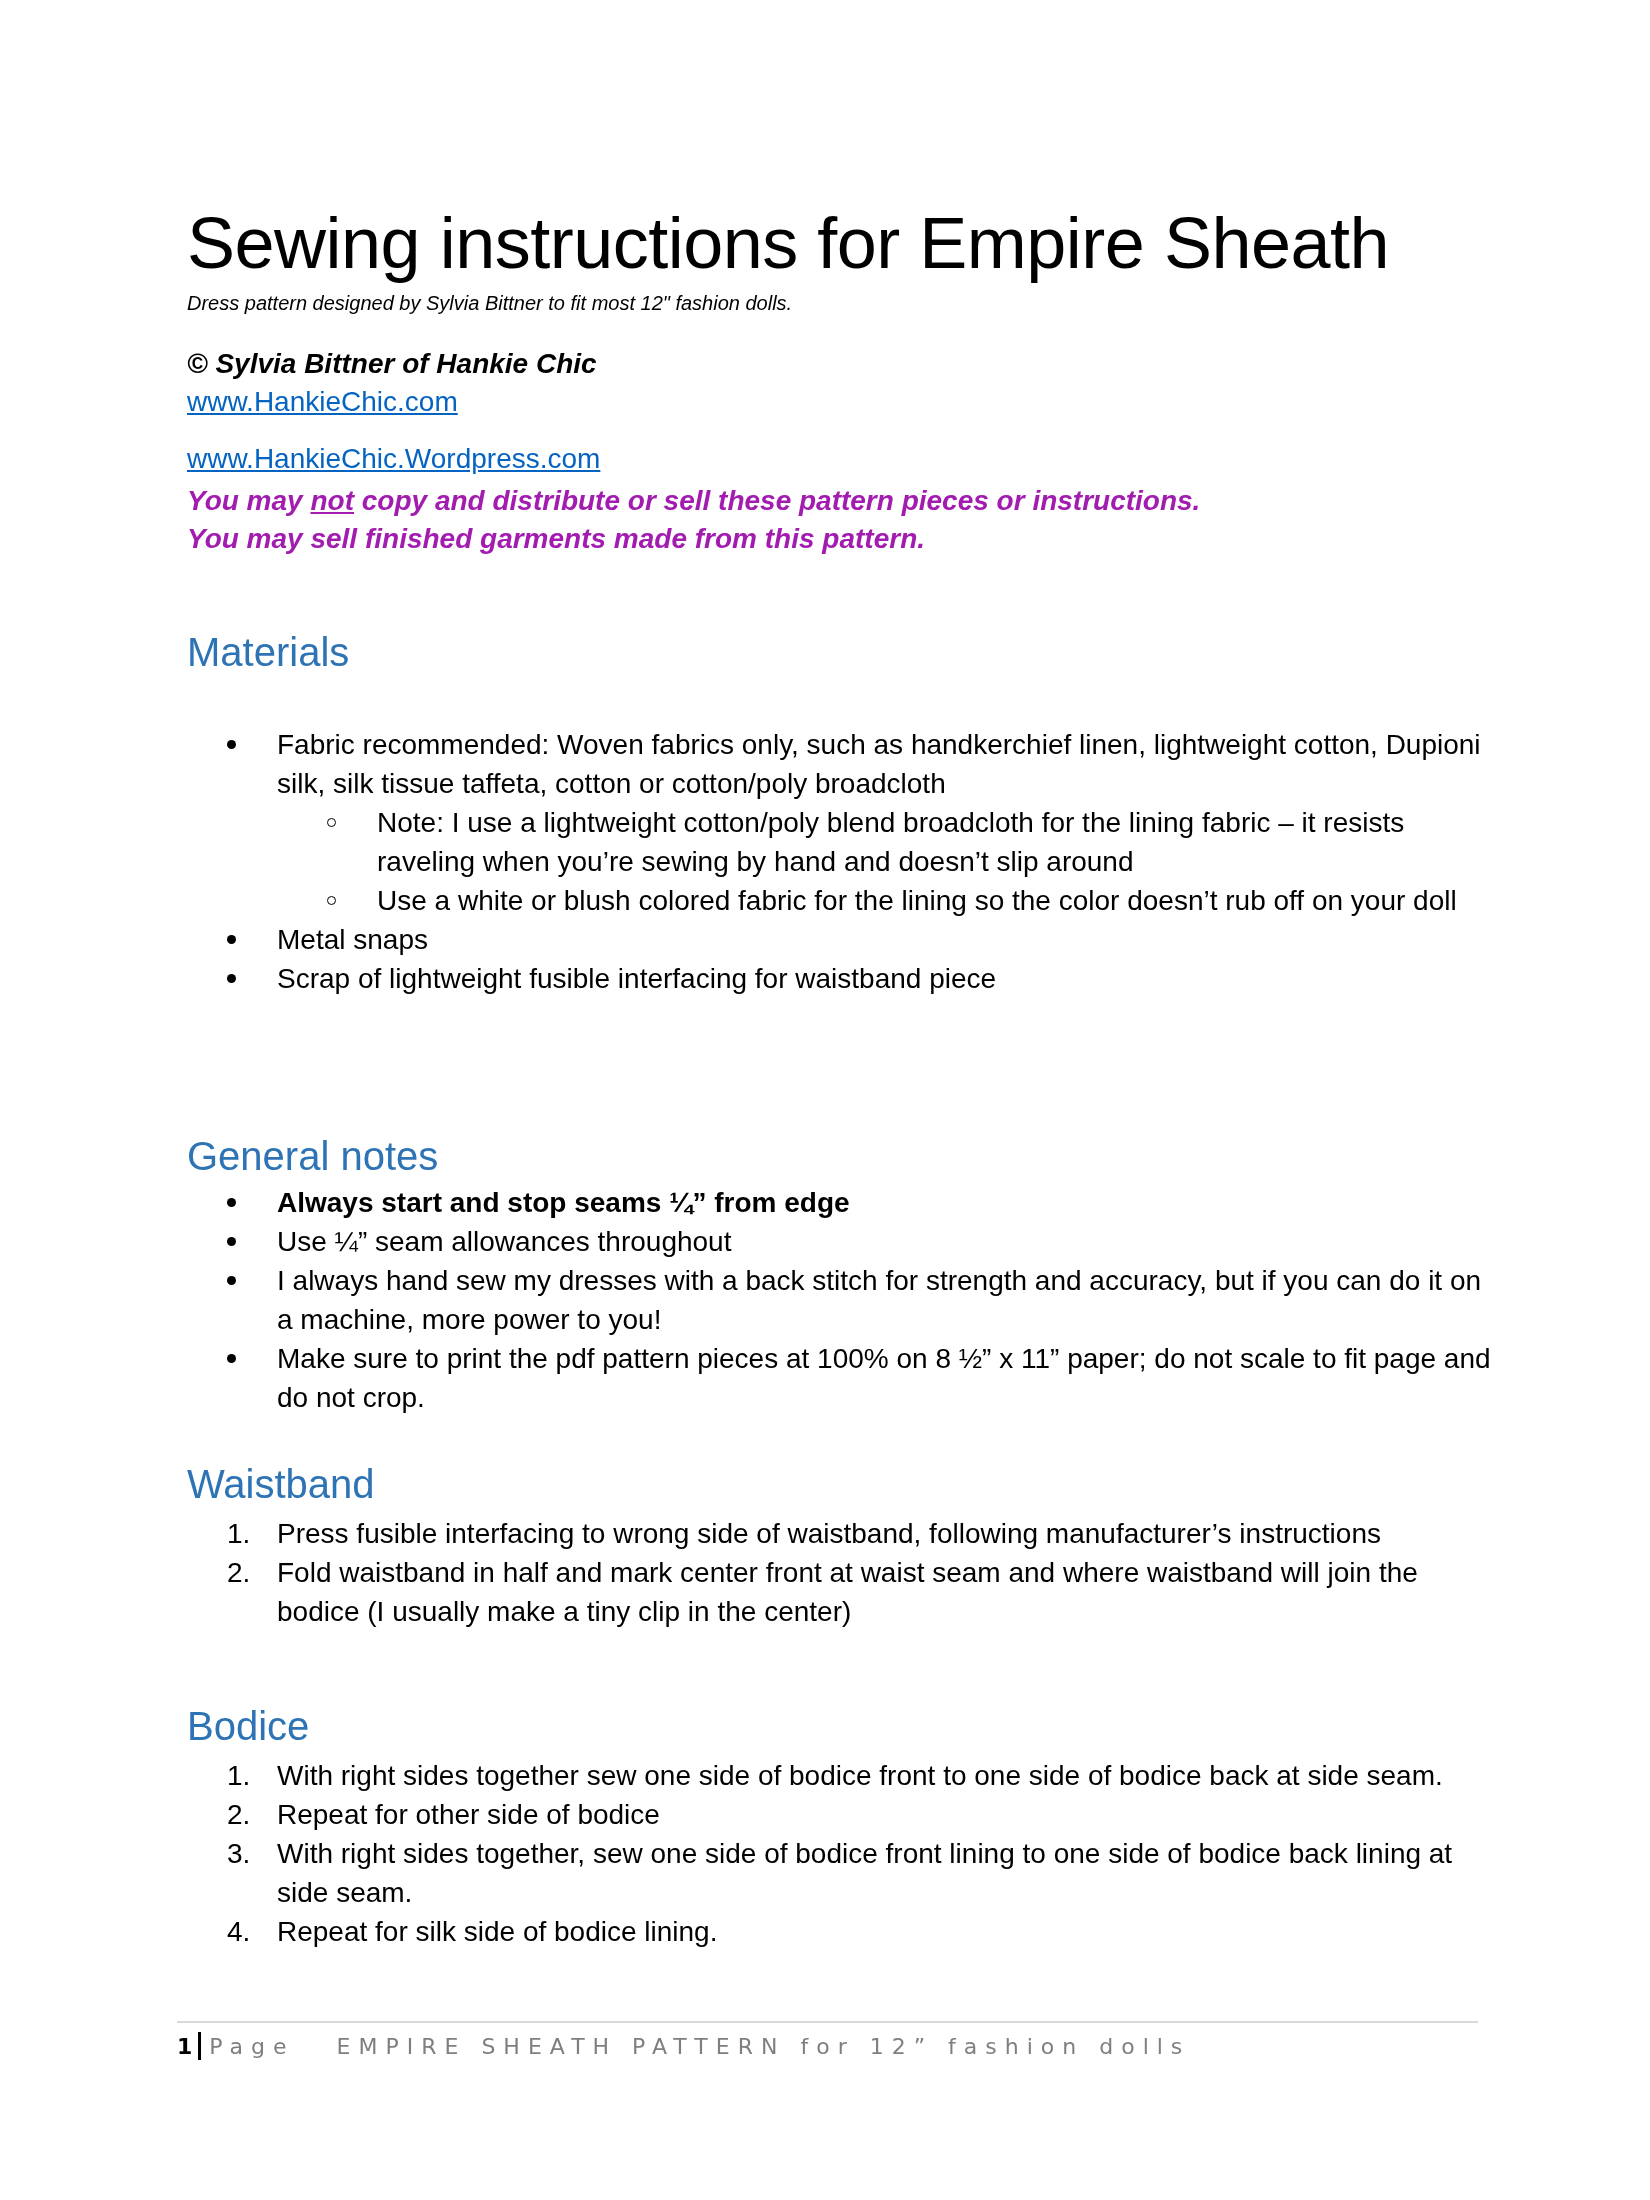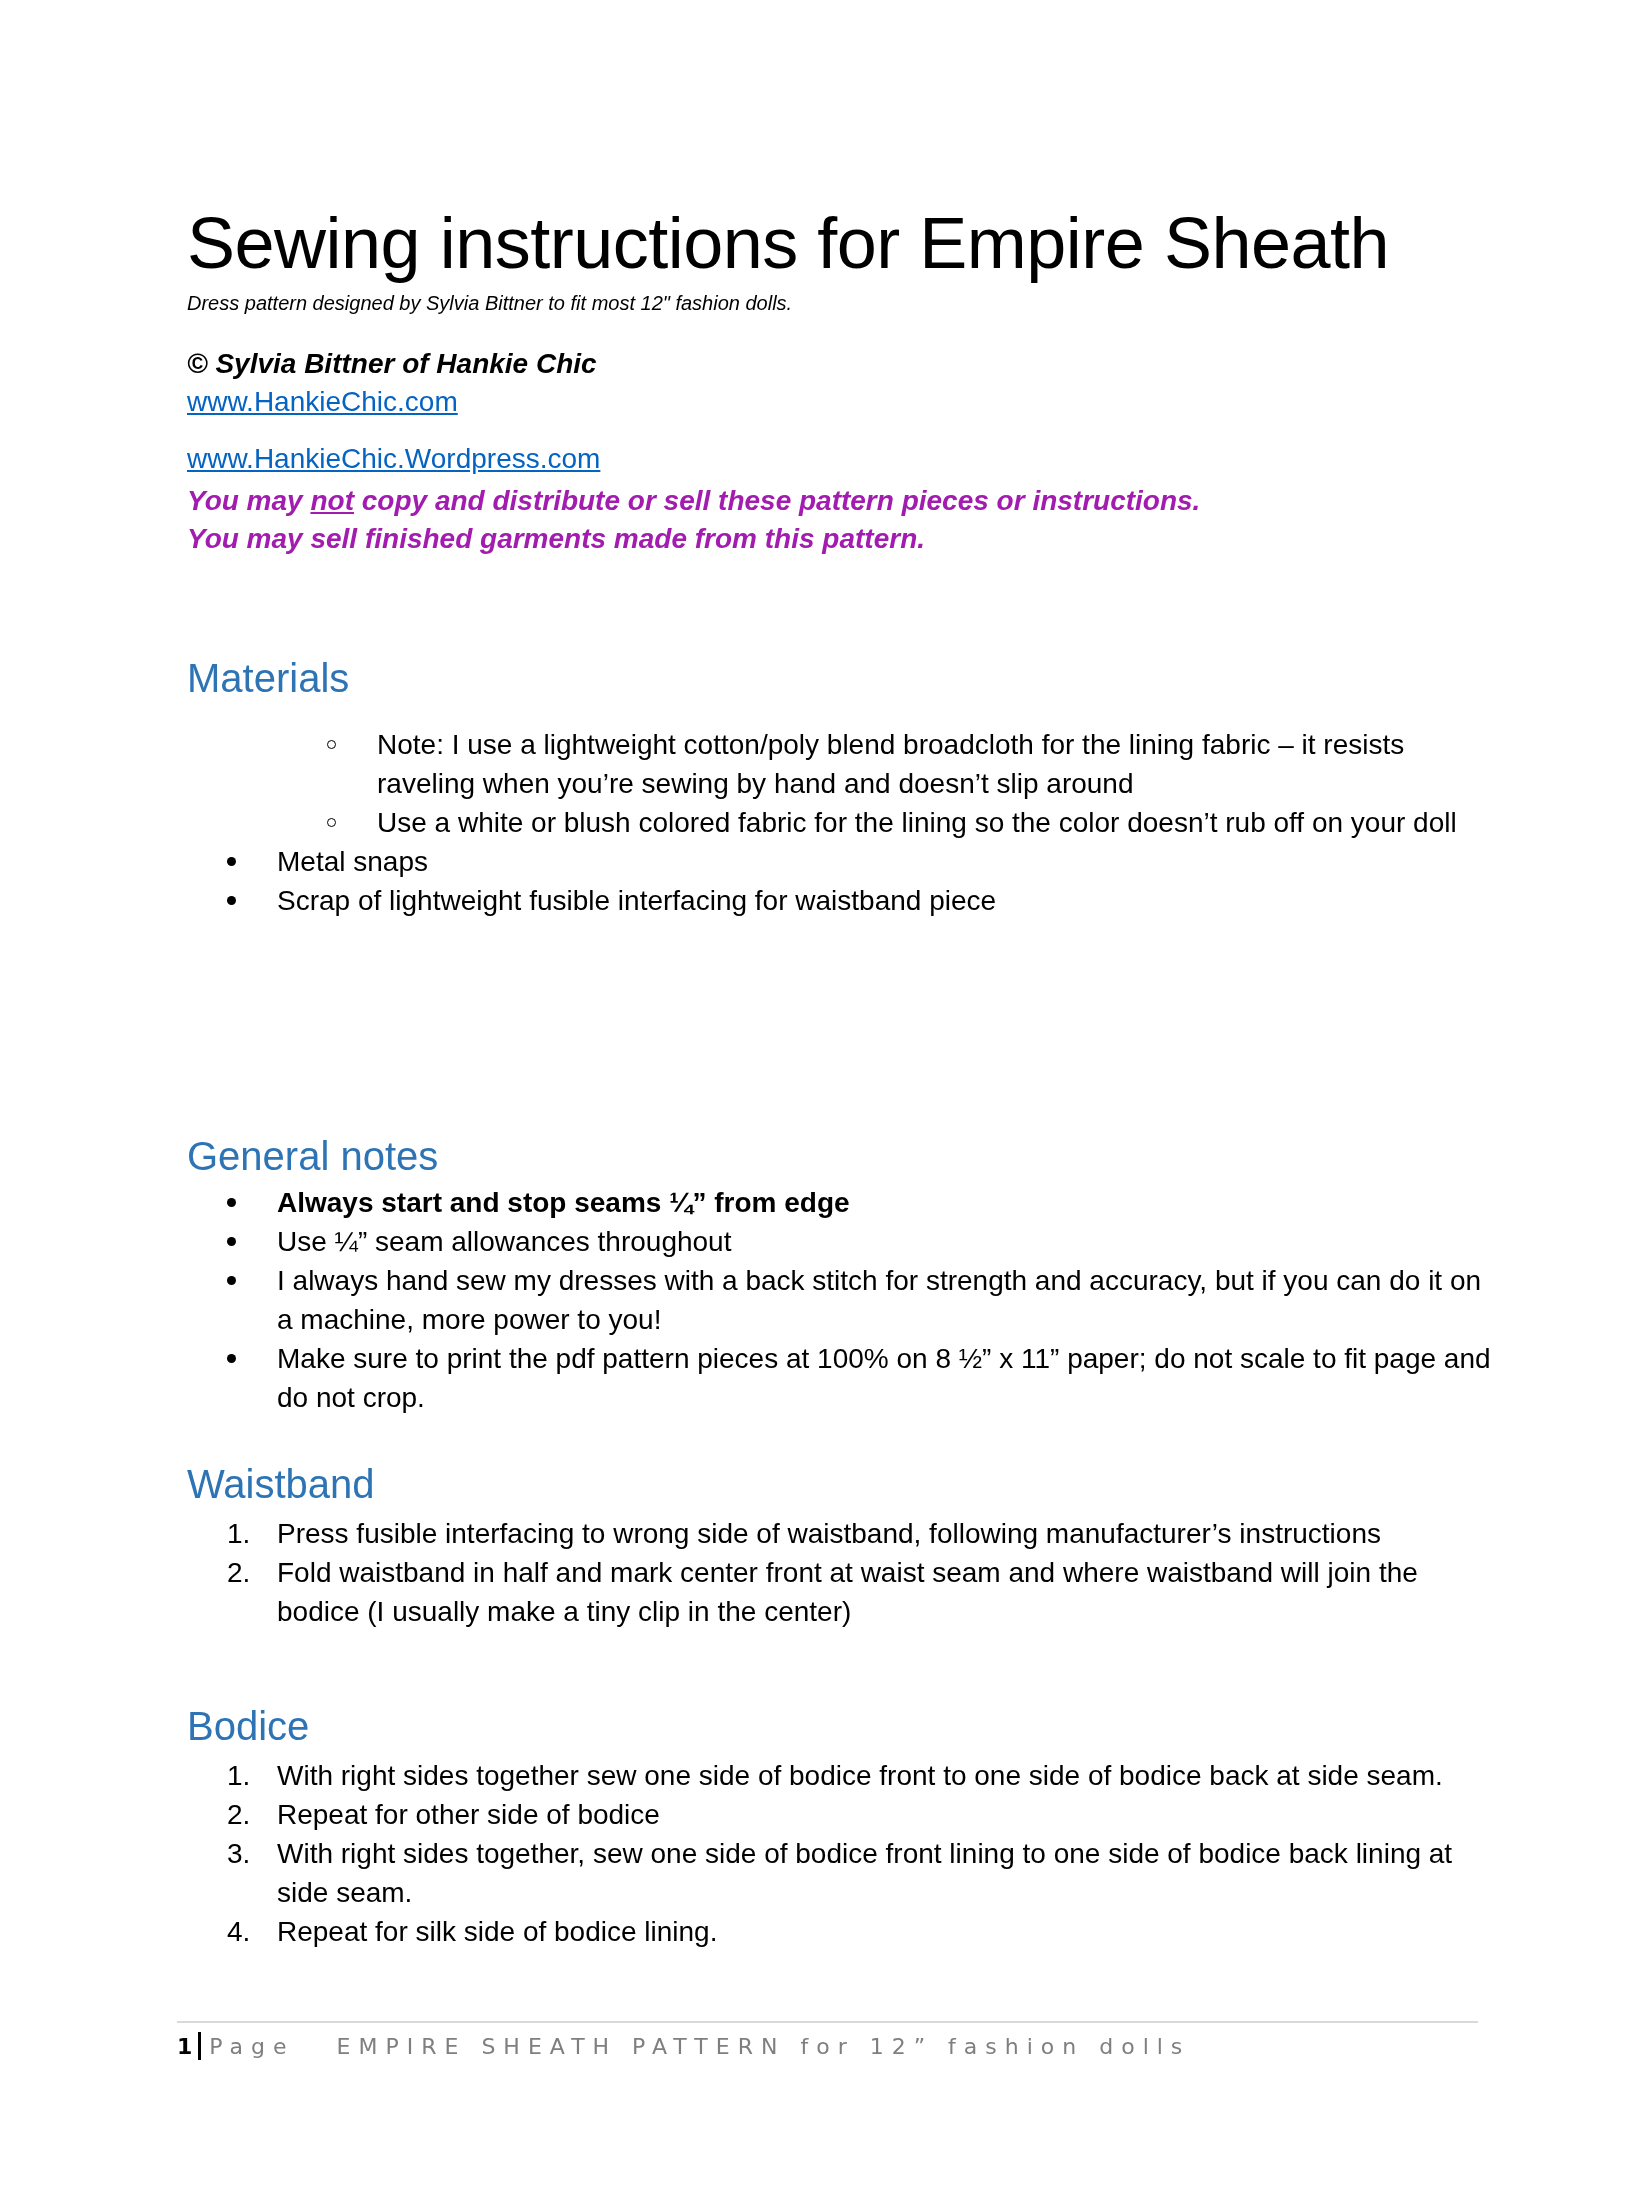--- a/index.html
+++ b/index.html
@@ -32,22 +32,26 @@
 <body>
 
 <div class="abs title">Sewing instructions for Empire Sheath</div>
 <div class="abs subtitle">Dress pattern designed by Sylvia Bittner to fit most 12" fashion dolls.</div>
 <div class="abs copyright">© Sylvia Bittner of Hankie Chic</div>
 <div class="abs link" style="top:385px;text-decoration:underline;">www.HankieChic.com</div>
 <div class="abs link" style="top:442px;">www.HankieChic.Wordpress.com</div>
 <div class="abs red" style="top:484px;"><span>You may </span><u>not</u><span> copy and distribute or sell these pattern pieces or instructions.</span></div>
 <div class="abs red" style="top:522px;">You may sell finished garments made from this pattern.</div>
 
-<div class="abs h2" style="top:655px;">Materials</div>
+<div class="abs h2" style="top:629px;">Materials</div>
 <div class="list" style="top:725px;">
+  <div class="item">
+    <span class="bullet"></span>
+    <span>Fabric recommended: Woven fabrics only, such as handkerchief linen, lightweight cotton, Dupioni silk, silk tissue taffeta, cotton or cotton/poly broadcloth</span>
+  </div>
   <div class="sub">
     <span class="circle"></span>
     <span>Note: I use a lightweight cotton/poly blend broadcloth for the lining fabric – it resists raveling when you’re sewing by hand and doesn’t slip around</span>
   </div>
   <div class="sub">
     <span class="circle"></span>
     <span>Use a white or blush colored fabric for the lining so the color doesn’t rub off on your doll</span>
   </div>
   <div class="item">
     <span class="bullet"></span>

